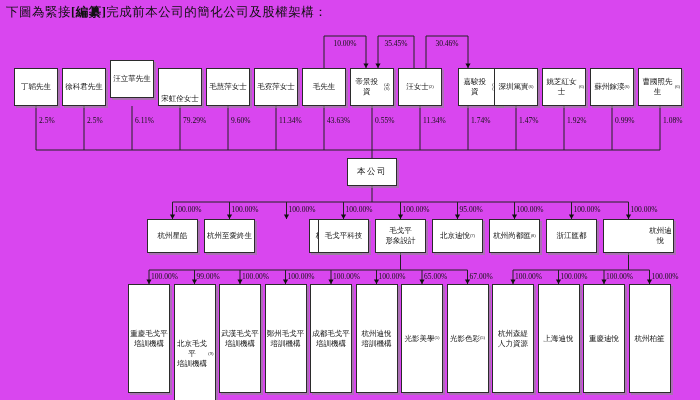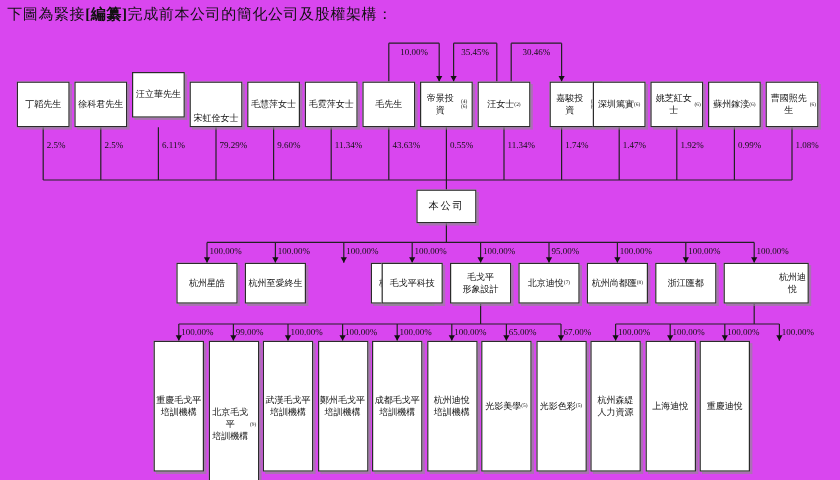--- a/index.html
+++ b/index.html
@@ -255,14 +255,17 @@
     </div>
     <div class="pct" style="left: 515px; top: 271.5px;">100.00%</div>
     <div class="node row4" style="left: 537.5px; top: 284px; width: 42px; height: 109px;">
       <span class="nm">上海迪悅</span>
     </div>
     <div class="pct" style="left: 560.5px; top: 271.5px;">100.00%</div>
     <div class="node row4" style="left: 583px; top: 284px; width: 42px; height: 109px;">
       <span class="nm">重慶迪悅</span>
     </div>
     <div class="pct" style="left: 606px; top: 271.5px;">100.00%</div>
+    <div class="node row4" style="left: 628.5px; top: 284px; width: 42px; height: 109px;">
+      <span class="nm">杭州柏笙</span>
+    </div>
     <div class="pct" style="left: 651.5px; top: 271.5px;">100.00%</div>
   </div>
 
 </body></html>

